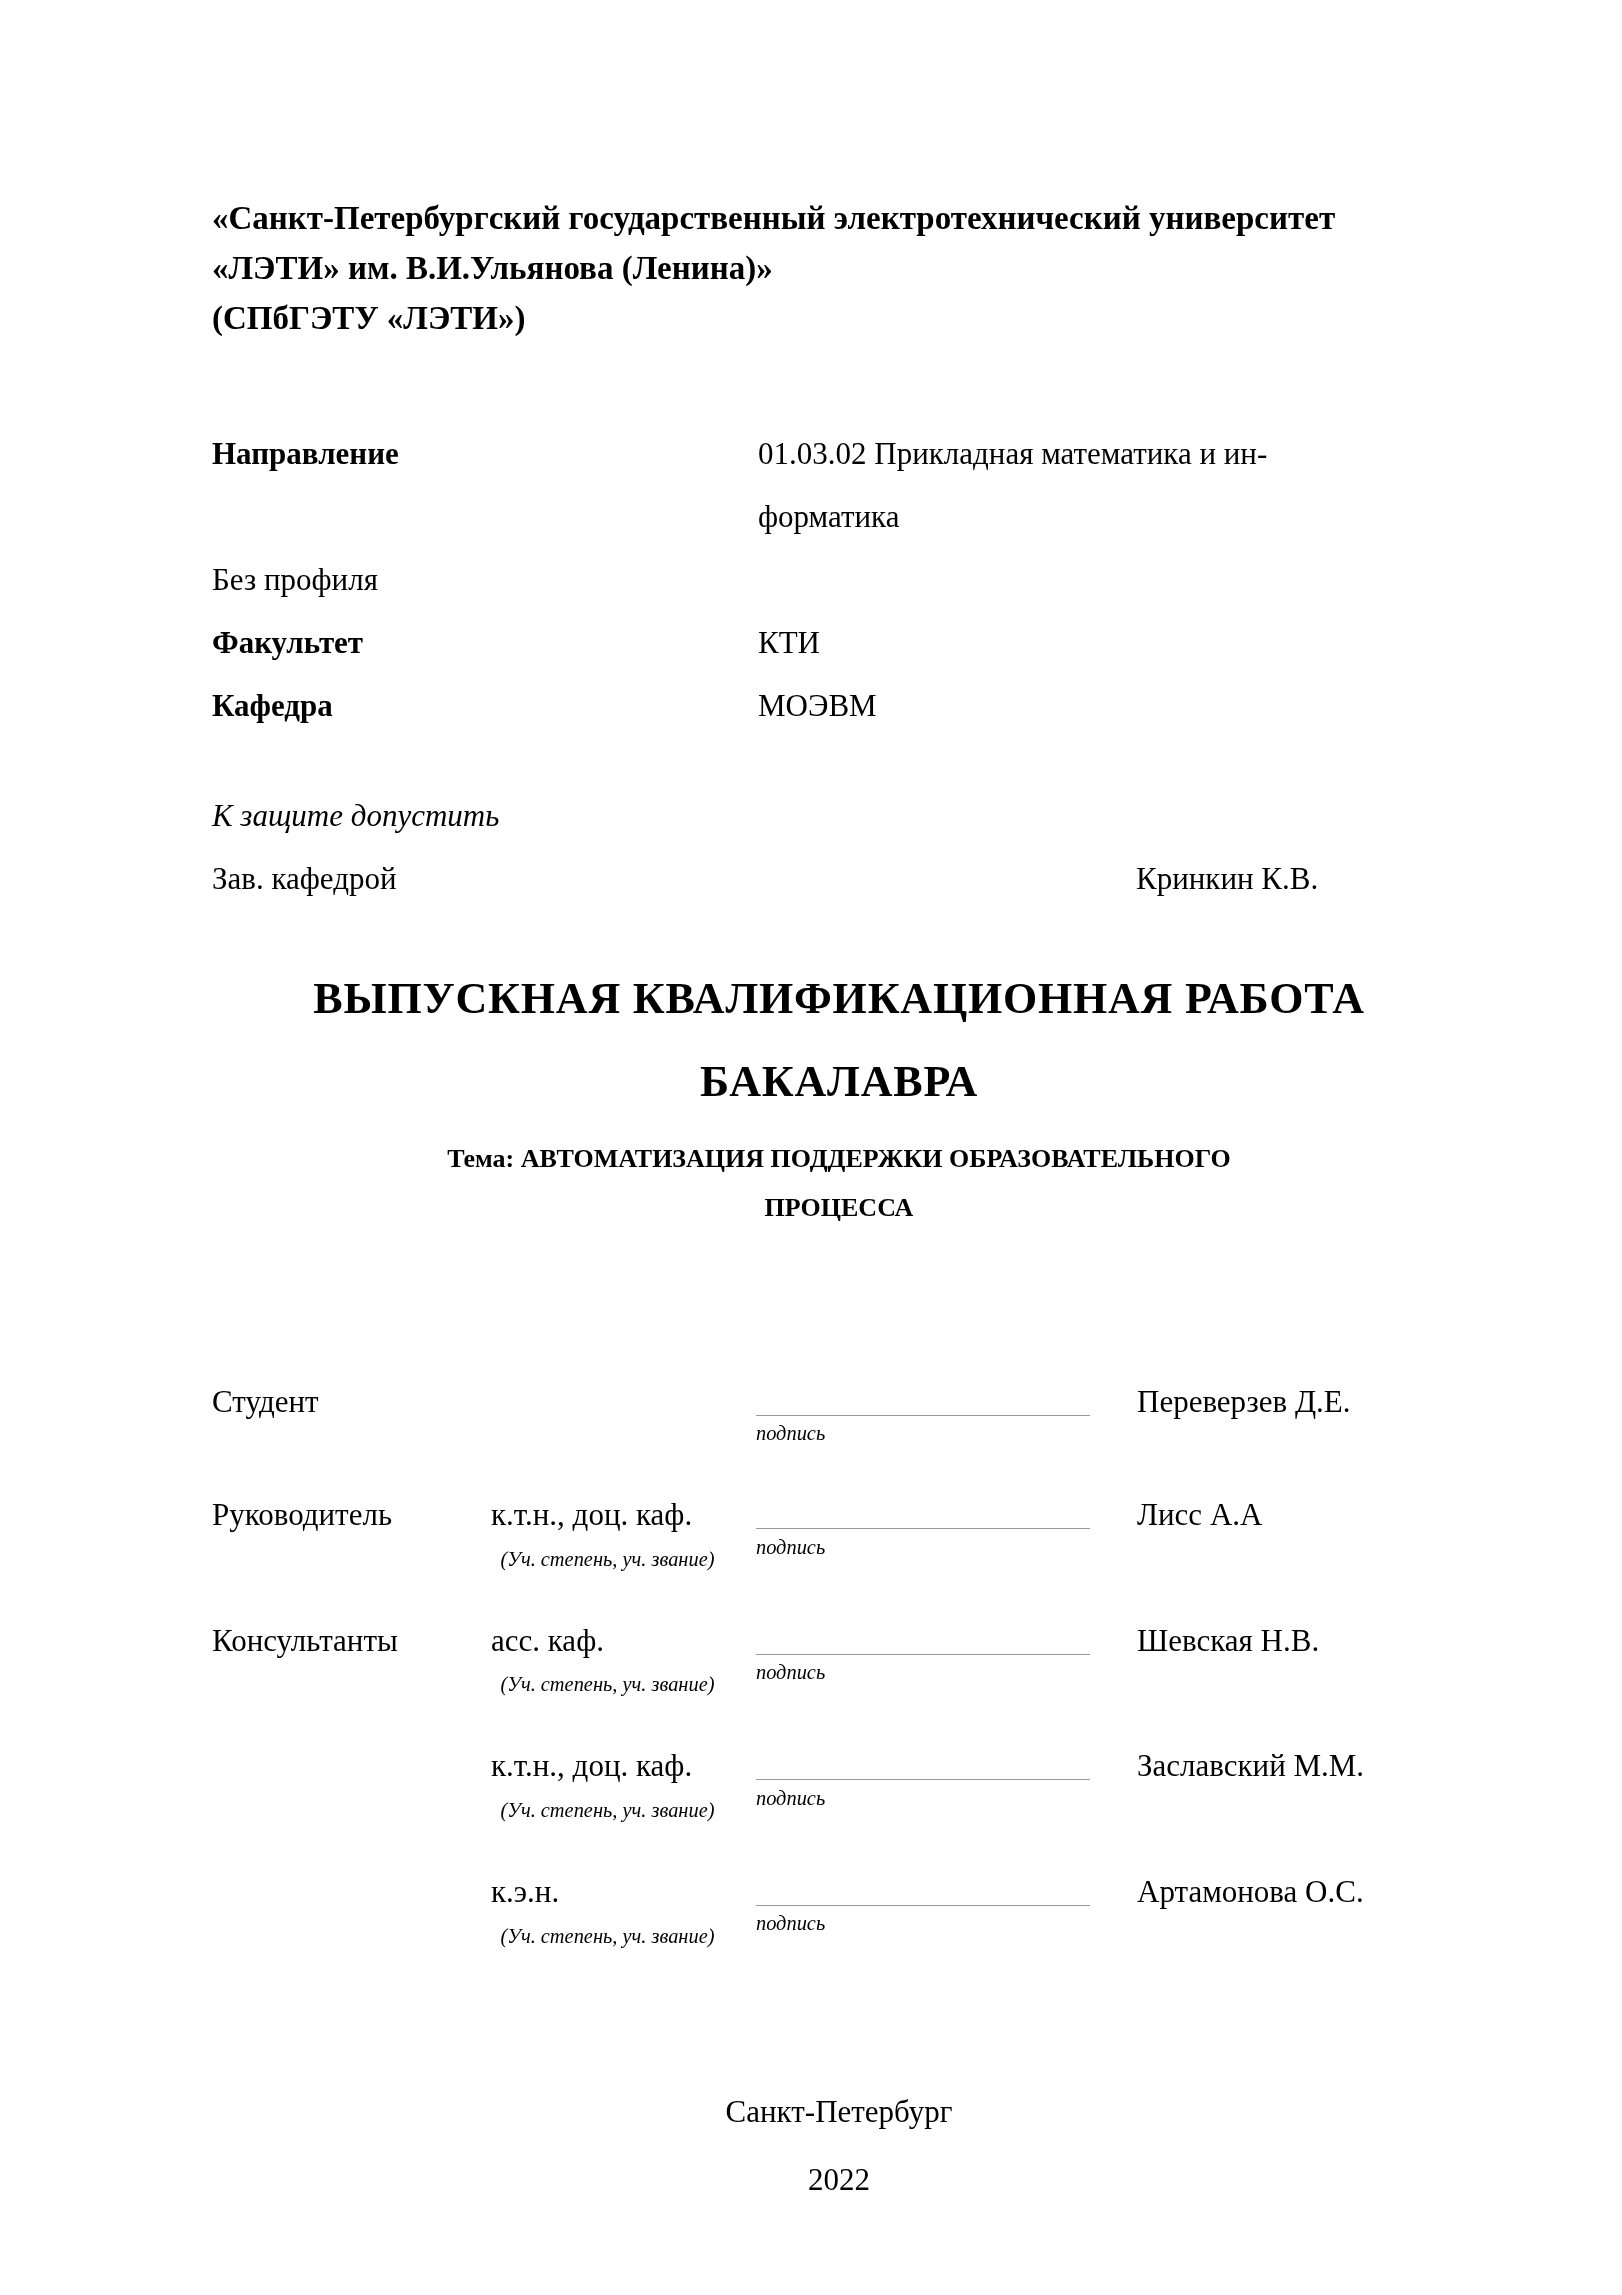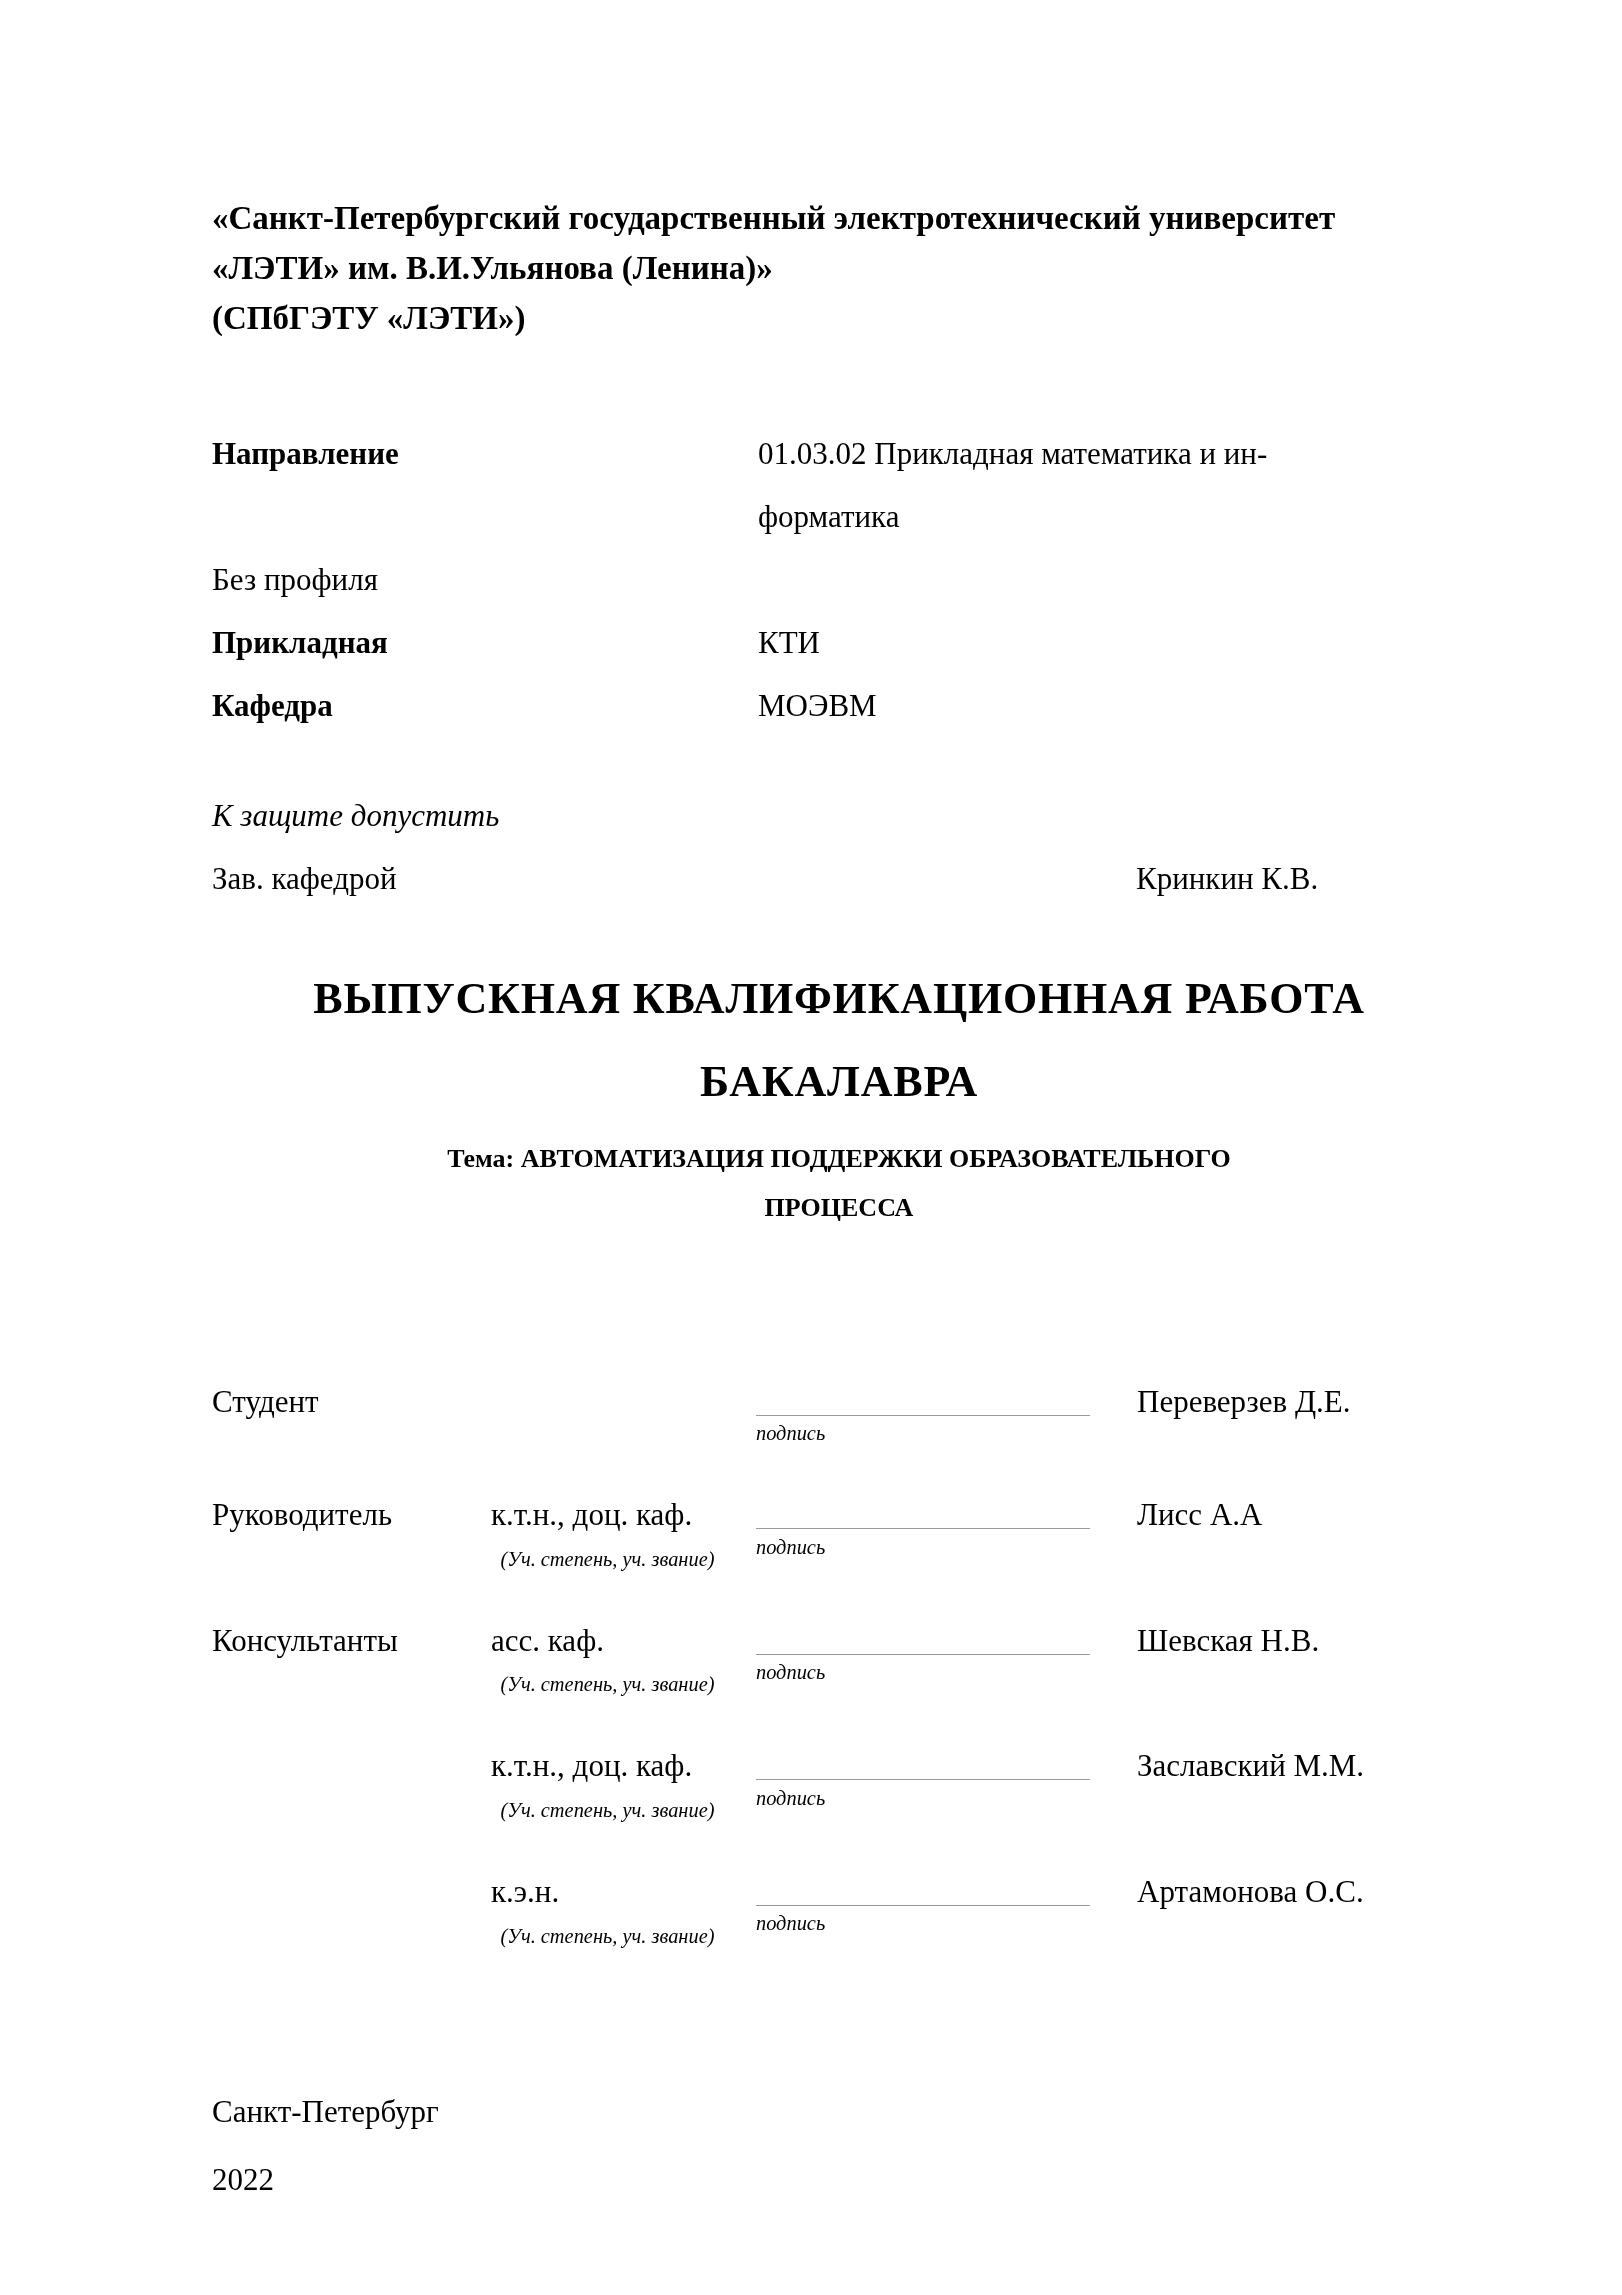--- a/index.html
+++ b/index.html
@@ -84,20 +84,21 @@
   .sig-caption {
     font-size: 20.4px;
     font-style: italic;
     margin-top: 6.3px;
   }
   .sig-name { margin-left: 47px; line-height: 41px; white-space: nowrap; }
 
   
   .footer {
     margin-top: 130px;
+    text-align: center;
     font-size: 31px;
     line-height: 68px;
   }
 </style>
 </head>
 <body>
 
 <div class="page">
 
   <div class="header-block">
@@ -116,21 +117,21 @@
       </div>
     </div>
 
     <div class="field-row">
       <div class="field-value">
         <div>Без профиля</div>
       </div>
     </div>
 
     <div class="field-row">
-      <div class="field-label">Прикладная</div>
+      <div class="field-label">Факультет</div>
       <div class="field-value">
         <div>КТИ</div>
       </div>
     </div>
 
     <div class="field-row">
       <div class="field-label">Кафедра</div>
       <div class="field-value">
         <div>МОЭВМ</div>
       </div>

